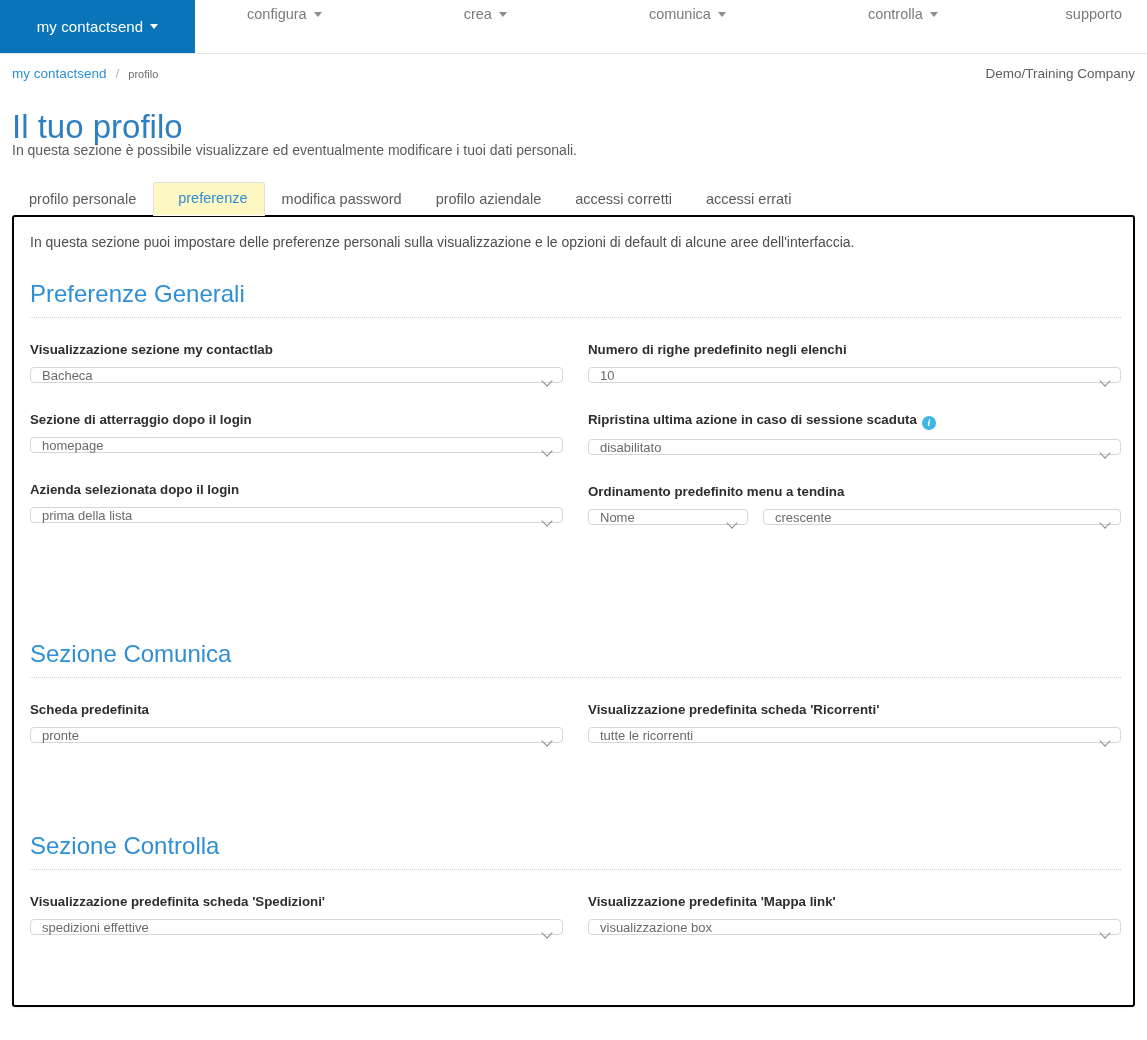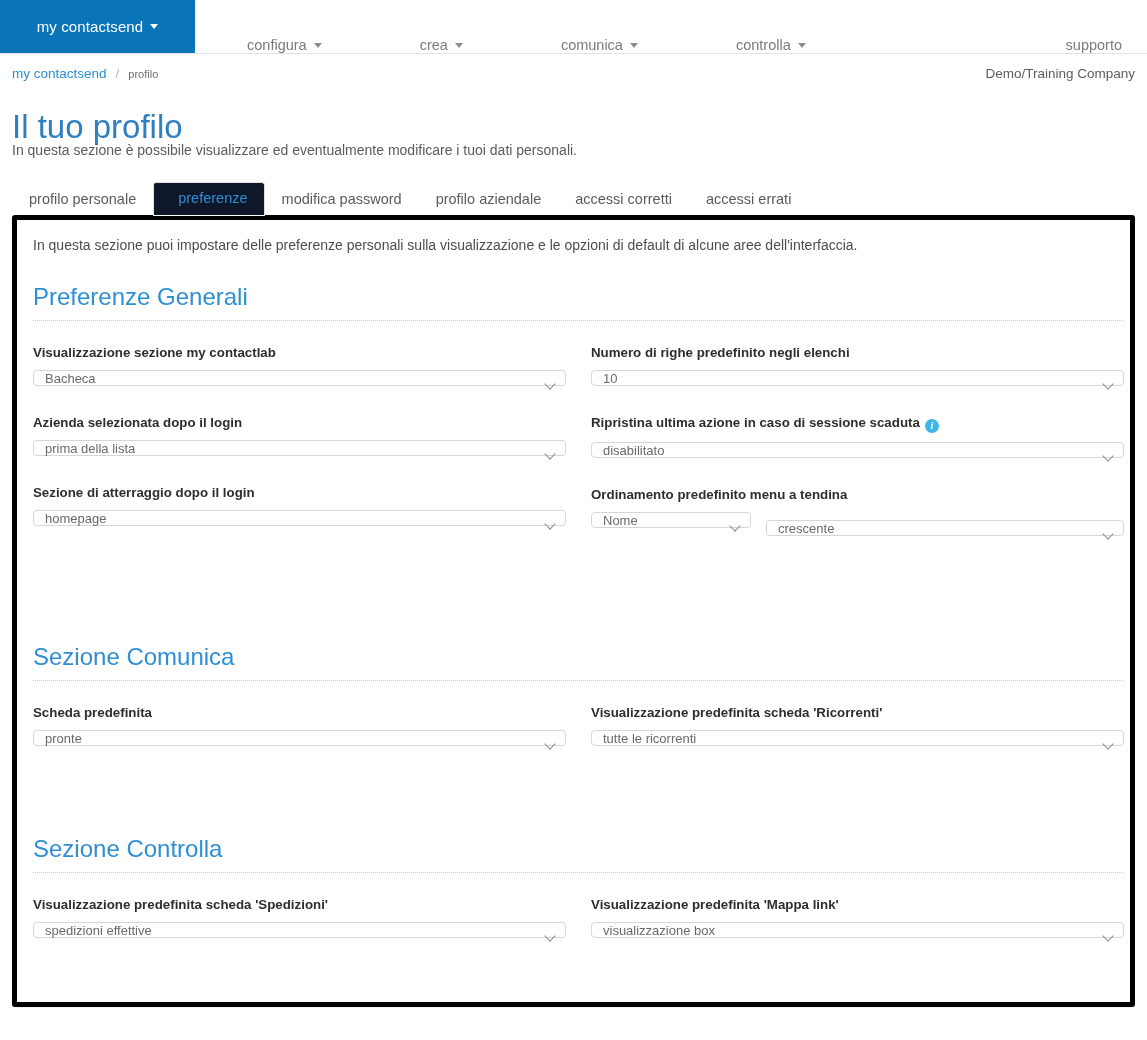--- a/index.html
+++ b/index.html
@@ -20,21 +20,21 @@
     background: #ffffff; border-bottom: 1px solid #e4e4e4;
     display: flex; align-items: stretch;
   }
   .brand {
     width: 195px; background: #0974b8; color: #ffffff;
     display: flex; align-items: center; justify-content: center;
     font-size: 15px; letter-spacing: .1px; cursor: pointer;
     margin-top: 0;
   }
   .brand .caret { margin-left: 7px; }
-  .navitems { flex: 1; display: flex; align-items: flex-end; padding-top: 6px; }
+  .navitems { flex: 1; display: flex; align-items: flex-start; padding-top: 6px; gap: 44px; }
   .navitem {
     color: #7b7b7b; font-size: 14.5px; cursor: pointer;
     padding: 0 10px; display: flex; align-items: center; white-space: nowrap;
   }
   .navitem .caret { margin-left: 7px; font-size: 10px; color: #8c8c8c; }
   .nav-configura { margin-left: 42px; }
   .nav-crea { margin-left: 78px; }
   .nav-comunica { margin-left: 78px; }
   .nav-controlla { margin-left: 78px; }
   .nav-supporto { margin-left: auto; margin-right: 15px; }
@@ -69,29 +69,29 @@
     position: absolute; top: 181px; left: 12px; width: 1123px; height: 34px;
     display: flex; align-items: flex-end;
   }
   .tab {
     font-size: 14.5px; color: #5b5b5b; padding: 7px 16px 8px 16px;
     cursor: pointer; border: 1px solid transparent; border-bottom: none;
     background: transparent; line-height: 17px; white-space: nowrap;
     position: relative; top: 1px;
   }
   .tab.active {
-    color: #2e8fd4; background: #0f172a;
+    color: #2e8fd4; background: #fef9c3;
     border: 1px solid #e0e0e0; border-bottom: 1px solid #ffffff;
     border-radius: 3px 3px 0 0; z-index: 3; padding-left: 24px;
   }
 
   
   .card {
     position: absolute; top: 215px; left: 12px; width: 1123px; height: 792px;
-    background: #ffffff; border: 5px solid #000000; border-radius: 3px;
+    background: #ffffff; border: 2px solid #000000; border-radius: 3px;
     box-shadow: 0 1px 2px rgba(0,0,0,.07);
   }
   .card-intro {
     position: absolute; top: 17px; left: 16px;
     color: #4d4d4d; font-size: 14px;
   }
 
   
   .section-title {
     color: #2e8fd4; font-size: 24px; font-weight: normal;
@@ -135,21 +135,21 @@
     width: 9px; height: 9px; pointer-events: none;
   }
   .select .chev::before {
     content: ""; position: absolute; left: 0; top: 0;
     width: 7px; height: 7px;
     border-right: 1.6px solid #8d8d8d; border-bottom: 1.6px solid #8d8d8d;
     transform: rotate(45deg);
   }
   .select-pair { display: flex; }
   .select-pair .select.small { width: 160px; flex: none; }
-  .select-pair .select.large { width: 358px; flex: none; margin-left: 15px; margin-top: 8px; }
+  .select-pair .select.large { width: 358px; flex: none; margin-left: 15px; }
 </style>
 </head>
 <body>
 
 <div class="colorstrip" id="colorstrip">
     <div class="seg" style="width: 181px; background: rgb(9, 116, 184);"></div>
     <div class="seg" style="width: 176px; background: rgb(121, 202, 219);"></div>
     <div class="seg" style="width: 124px; background: rgb(122, 199, 126);"></div>
     <div class="seg" style="width: 139px; background: rgb(245, 183, 49);"></div>
     <div class="seg" style="width: 160px; background: rgb(239, 79, 68);"></div>
@@ -215,31 +215,31 @@
 
         <div class="field">
           <label class="field-label">Visualizzazione sezione my contactlab</label>
           <div class="select">
             <span class="val">Bacheca</span>
             <span class="chev"></span>
           </div>
         </div>
 
         <div class="field">
+          <label class="field-label">Sezione di atterraggio dopo il login</label>
+          <div class="select">
+            <span class="val">homepage</span>
+            <span class="chev"></span>
+          </div>
+        </div>
+
+        <div class="field">
           <label class="field-label">Azienda selezionata dopo il login</label>
           <div class="select">
             <span class="val">prima della lista</span>
-            <span class="chev"></span>
-          </div>
-        </div>
-
-        <div class="field">
-          <label class="field-label">Sezione di atterraggio dopo il login</label>
-          <div class="select">
-            <span class="val">homepage</span>
             <span class="chev"></span>
           </div>
         </div>
 
       </div>
       <div class="col">
 
         <div class="field">
           <label class="field-label">Numero di righe predefinito negli elenchi</label>
           <div class="select">

